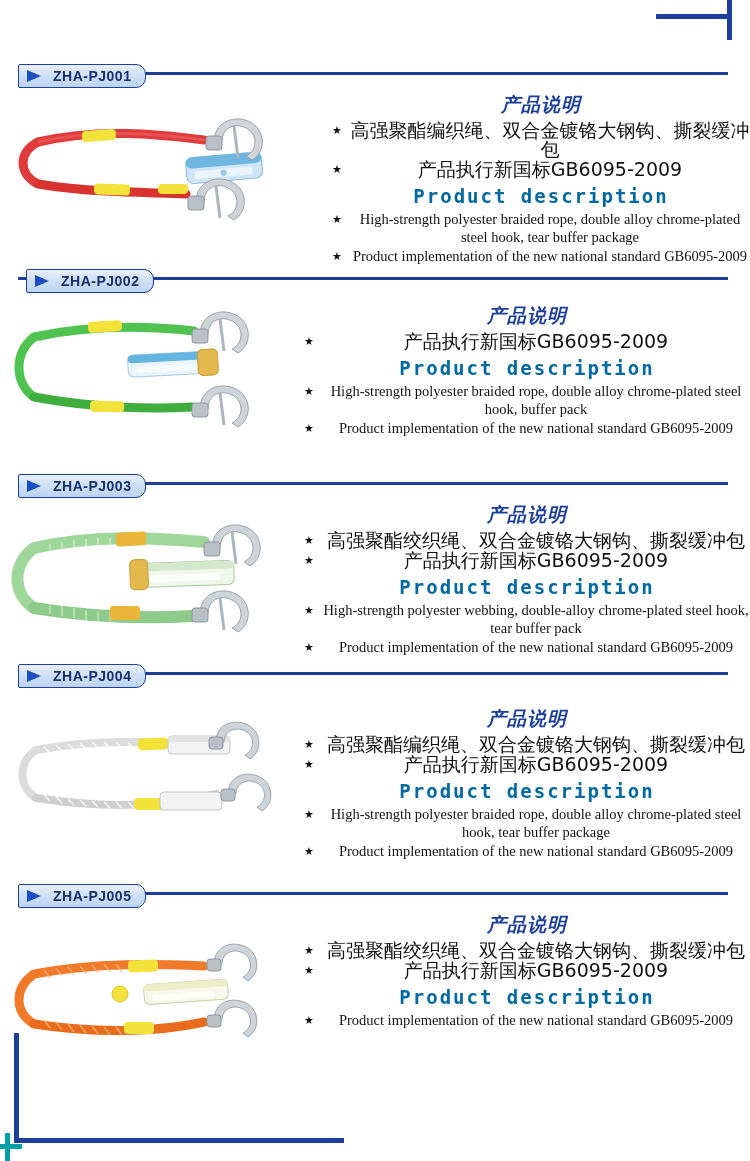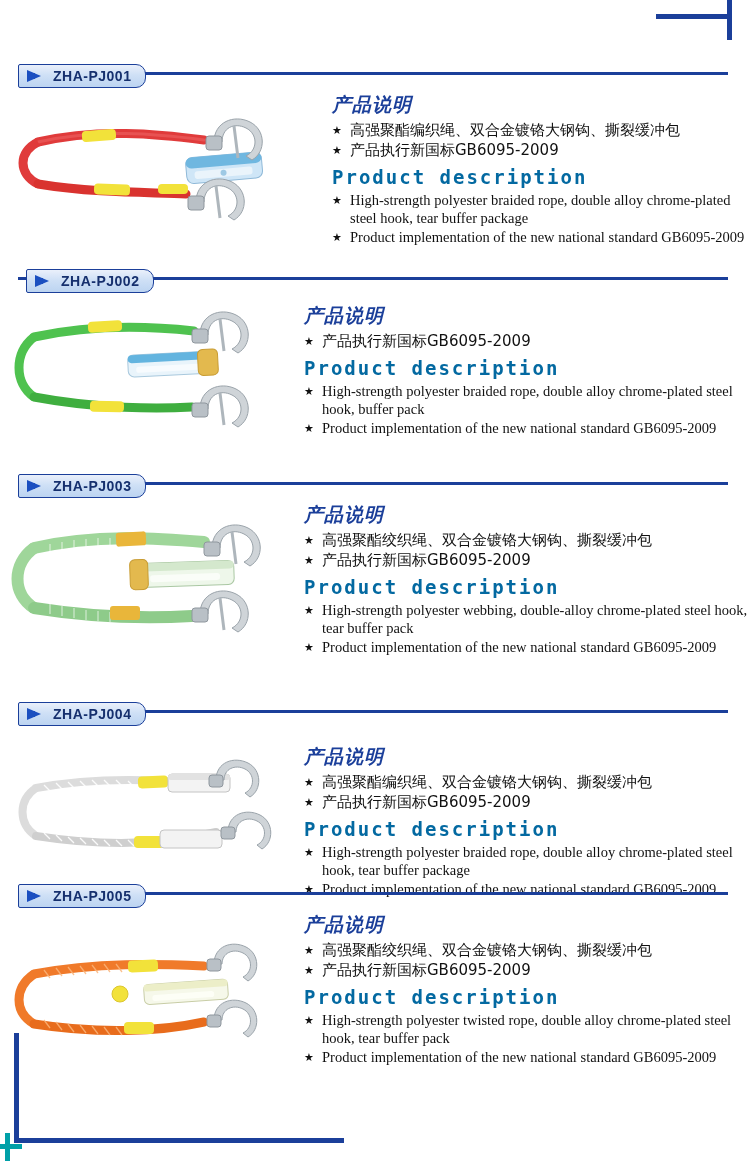--- a/index.html
+++ b/index.html
@@ -53,21 +53,21 @@
     border-left:14px solid #1b4fc0;
     border-top:6px solid transparent;
     border-bottom:6px solid transparent;
   }
   .tag .arrow:after{
     content:"";position:absolute;left:-14px;top:-3px;
     width:8px;height:6px;background:#1b4fc0;
   }
 
   .img-col{width:300px;flex:0 0 300px;position:relative;}
-  .txt-col{flex:1;padding-left:4px;}
+  .txt-col{flex:1;padding-left:4px;text-align:center;}
 
   .h-cn{
     color:#1b3f9a;font-weight:bold;font-style:italic;
     font-size:19px;margin:0 0 3px 0;letter-spacing:1px;
     font-family:"DejaVu Sans", sans-serif;
   }
   .h-en{
     color:#0369a1;font-weight:bold;
     font-size:19px;margin:6px 0 3px 0;letter-spacing:2px;
     font-family:"DejaVu Sans Mono", monospace;
@@ -78,21 +78,21 @@
     padding-left:18px;
     color:#111;
     margin-bottom:1px;
   }
   ul.bul li:before{
     content:"★";
     position:absolute;left:0;top:0;
     font-size:11px;
     color:#111;
   }
-  .cn-line{font-size:15px;line-height:19px;font-family:"DejaVu Sans", sans-serif;}
+  .cn-line{font-size:19px;line-height:19px;font-family:"DejaVu Sans", sans-serif;}
   .en-line{font-size:14.5px;line-height:18px;font-family:"Liberation Serif", serif;}
 
   
   .ill{position:absolute;}
   svg{display:block;}
 </style>
 </head>
 <body>
 
 <div class="sheet">
@@ -266,21 +266,21 @@
         <li class="cn-line">产品执行新国标GB6095-2009</li>
       </ul>
       <div class="h-en">Product description</div>
       <ul class="bul">
         <li class="en-line">High-strength polyester webbing, double-alloy chrome-plated steel hook, tear buffer pack</li>
         <li class="en-line">Product implementation of the new national standard GB6095-2009</li>
       </ul>
     </div>
   </div>
 
-  <div class="product" style="position:absolute;top:702px;left:0;width:750px;height:205px;">
+  <div class="product" style="position:absolute;top:664px;left:0;width:750px;height:205px;">
     <div class="rule" style="top:8px;"></div>
     <div class="tag-wrap" style="top:0px;">
       <div class="tag">
         <span class="arrow"></span>
         <span>ZHA-PJ004</span>
       </div>
     </div>
 
     <div class="img-col">
       <svg class="ill" style="left:10px;top:52px;" width="290" height="120" viewBox="0 0 290 120">
@@ -387,19 +387,18 @@
     </div>
 
     <div class="txt-col" style="padding-top:28px;">
       <div class="h-cn">产品说明</div>
       <ul class="bul">
         <li class="cn-line">高强聚酯绞织绳、双合金镀铬大钢钩、撕裂缓冲包</li>
         <li class="cn-line">产品执行新国标GB6095-2009</li>
       </ul>
       <div class="h-en">Product description</div>
       <ul class="bul">
-        <li class="en-line">High-strength polyester twisted rope, double alloy chrome-plated steel hook, tear buffer pack</li>
         <li class="en-line">Product implementation of the new national standard GB6095-2009</li>
       </ul>
     </div>
   </div>
 
 </div>
 
 </body></html>

